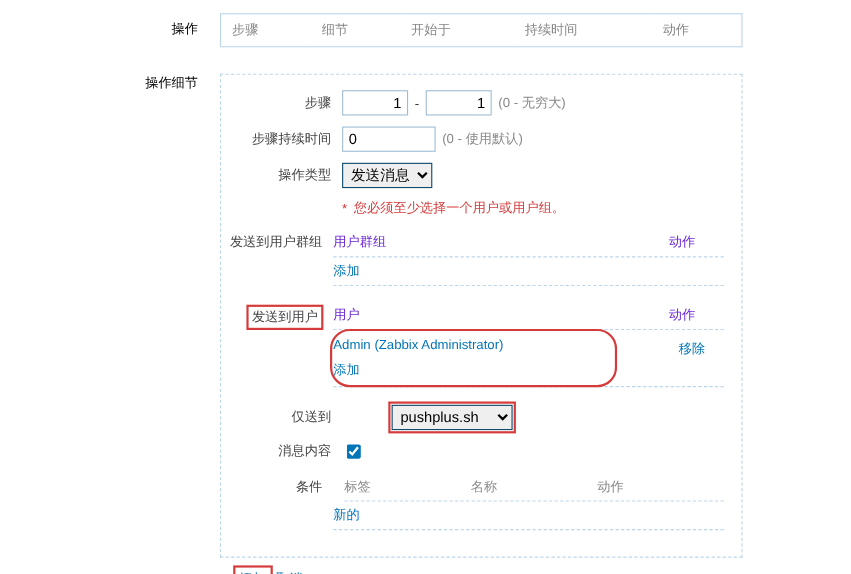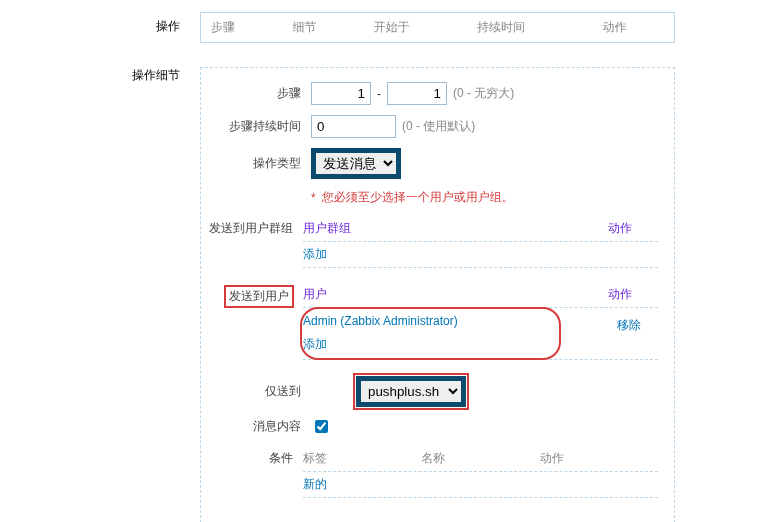--- a/index.html
+++ b/index.html
@@ -60,38 +60,38 @@
     border: 1px solid #9fbcd4;
   }
   input[type=text].wide {
     width: 85px;
     text-align: right;
     padding: 3px 5px;
     border: 1px solid #9fbcd4;
   }
   select {
     padding: 2px 3px;
-    border: 5px solid #0c4a6e;
+    border: 1px solid #0c4a6e;
   }
   .hint { color: #888; }
   .req { color: #d63b3b; }
 
   
   .subtable {
     width: 355px;
     border-bottom: 1px dashed #bcd6ea;
   }
   .subtable-hd { display: flex; color: #6d28d9; padding: 4px 0; border-bottom: 1px dashed #bcd6ea; }
   .subtable-hd .c1 { flex: 1; }
   .subtable-hd .c2 { width: 50px; text-align: left; }
   .subtable-row { display: flex; padding: 4px 0; }
   .subtable-row .c1 { flex: 1; }
   .subtable-row .c2 { width: 50px; text-align: left; }
 
-  .cond-hd { display: flex; color: #888; padding: 4px 0; border-bottom: 1px dashed #bcd6ea; }
+  .cond-hd { display: flex; color: #888; padding: 4px 0; border-bottom: 1px dashed #bcd6ea; margin-left: 10px; }
   .cond-hd .cc { flex: 1; }
 
   .hl-red { outline: 2px solid #d63b3b; outline-offset: 1px; }
   .hl-red-label {
     display: inline-block;
     padding: 2px 4px;
     outline: 2px solid #d63b3b;
     outline-offset: -1px;
   }
 

